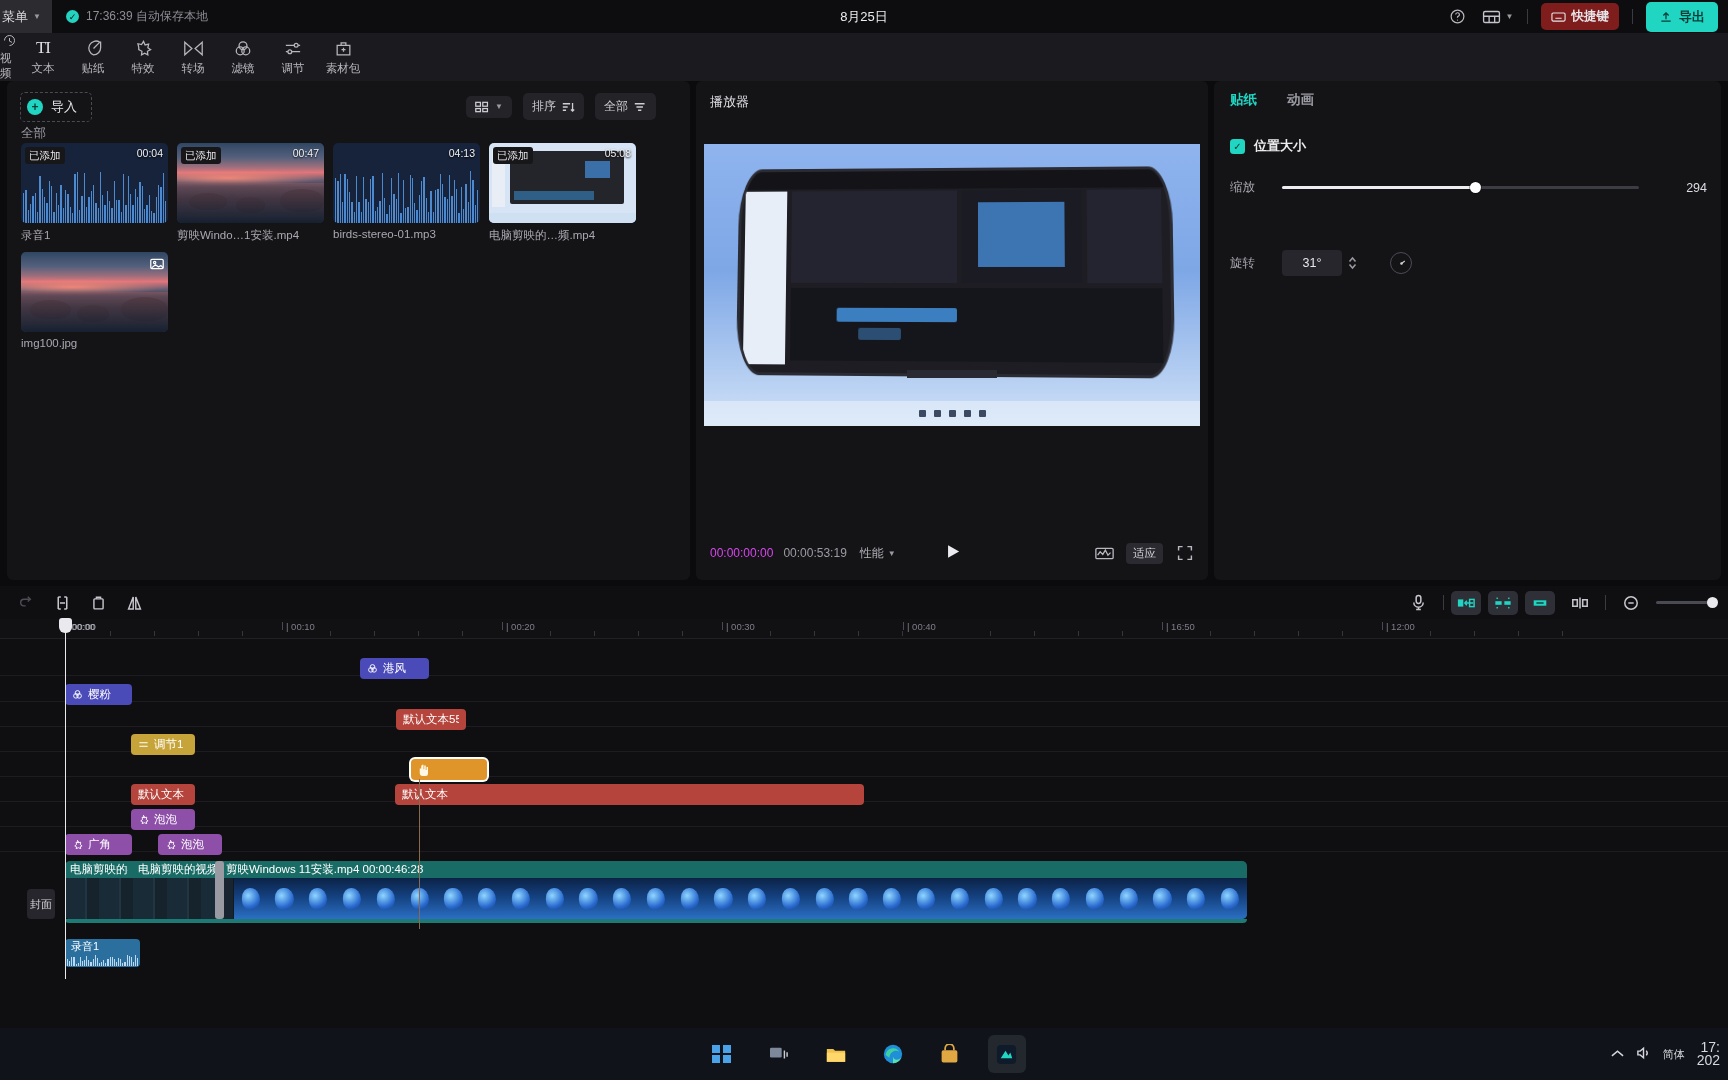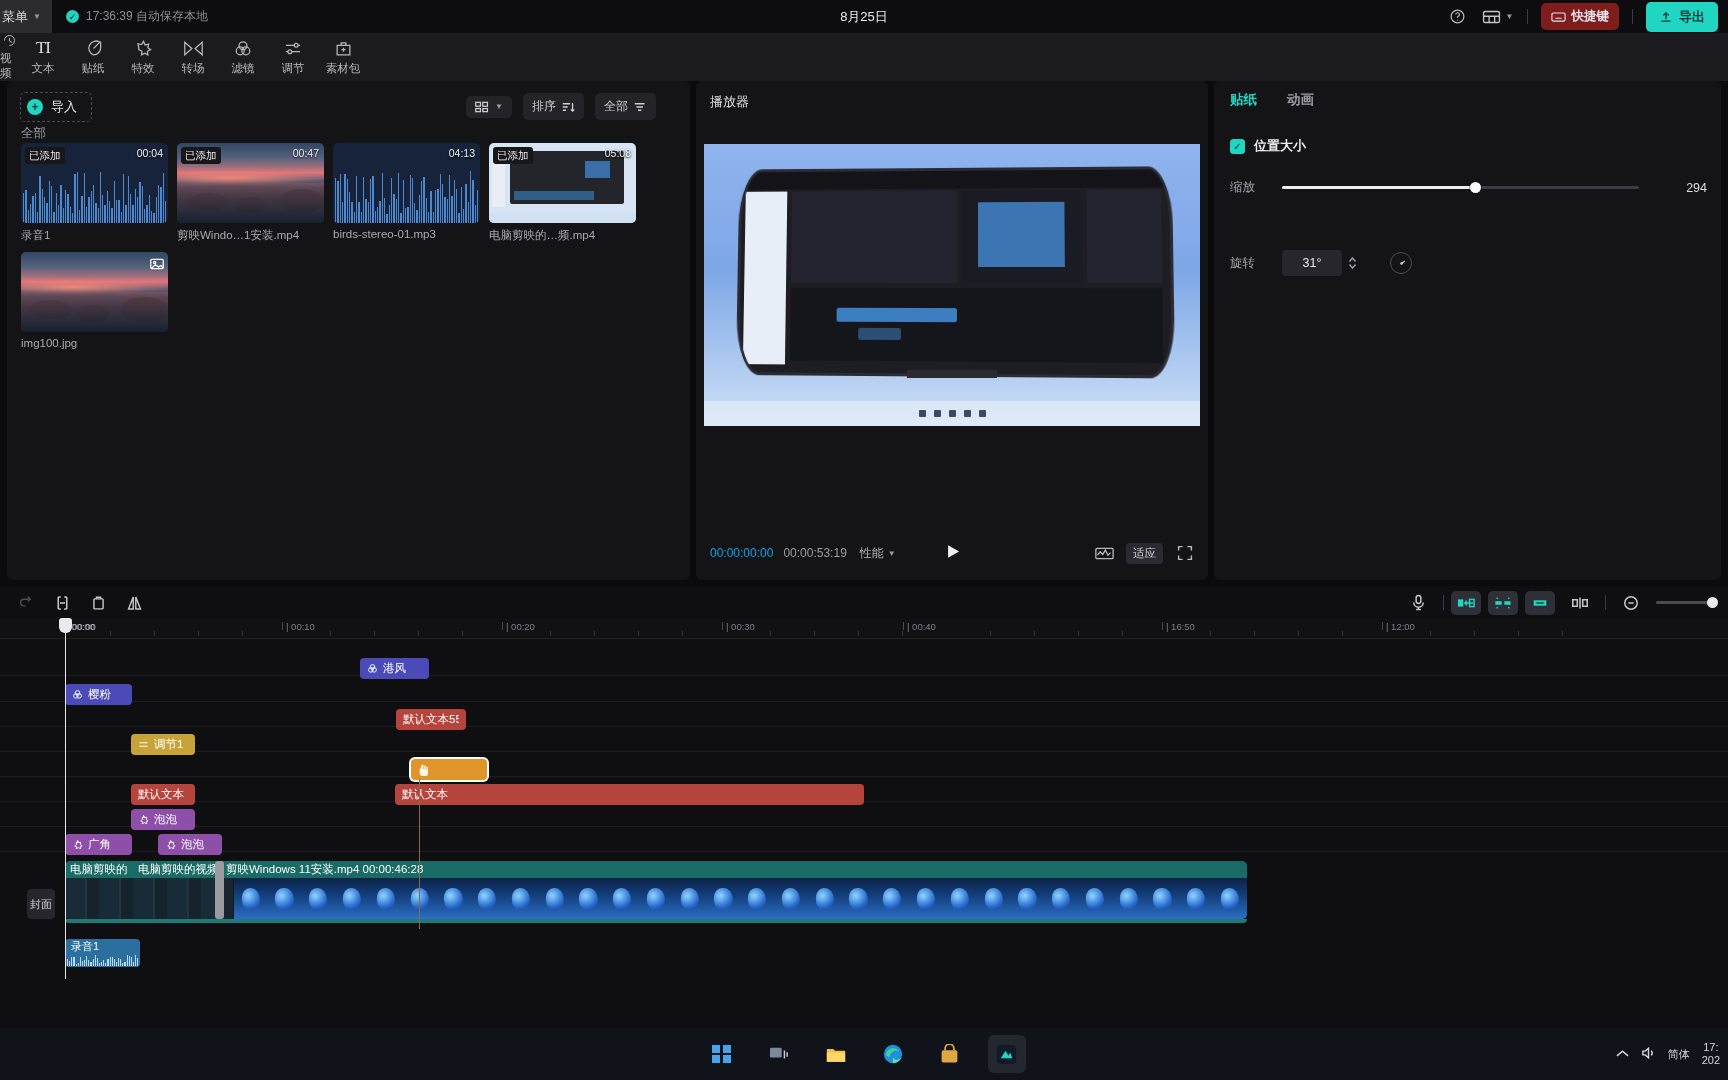--- a/index.html
+++ b/index.html
@@ -186,21 +186,21 @@
   .mon-taskbar{
     position:absolute; left:0; bottom:0; width:100%; height:9%;
     background:rgba(235,242,250,.55); display:flex; align-items:center; justify-content:center; gap:8px;
   }
   .mon-taskbar i{width:7px;height:7px;background:#3b4a60;display:block;border-radius:1px;}
 
   .player-foot{
     position:absolute; left:0; bottom:14px; width:100%; height:26px;
     display:flex; align-items:center;
   }
-  .tc-cur{ margin-left:14px; font-size:12px; color:#0ea5e9; font-variant-numeric:tabular-nums;}
+  .tc-cur{ margin-left:14px; font-size:12px; color:#d946ef; font-variant-numeric:tabular-nums;}
   .tc-tot{ margin-left:10px; font-size:12px; color:#9b9ba3; font-variant-numeric:tabular-nums;}
   .perf{ margin-left:13px; font-size:12px; color:#b3b3ba; display:flex;align-items:center;gap:4px;cursor:pointer;}
   .play-btn{ position:absolute; left:50%; transform:translateX(-50%); color:#ececf0; cursor:pointer;}
   .foot-right{ position:absolute; right:12px; display:flex;align-items:center;gap:11px;}
   .fit-pill{ background:#2a2a30; border-radius:4px; padding:3px 7px; font-size:11.5px; color:#d4d4da; cursor:pointer;}
 
   
   .props{
     position:absolute; left:1214px; top:81px; width:507px; height:499px;
     background:#141417; border-radius:6px;
@@ -346,21 +346,21 @@
   .tb-icons{ display:flex; align-items:center; gap:19px; }
   .tb-ic{
     width:38px;height:38px;border-radius:6px;
     display:flex;align-items:center;justify-content:center;cursor:pointer;
   }
   .tb-ic.act{ background:#23282f; }
   .tb-right{
     position:absolute; right:8px; display:flex; align-items:center; gap:12px;
     font-size:11px; color:#d6d8dd;
   }
-  .tb-clock{ text-align:center; line-height:13px; font-size:11px; }
+  .tb-clock{ text-align:right; line-height:13px; font-size:14px; }
   .win-logo{ display:grid; grid-template-columns:1fr 1fr; grid-gap:2.5px; }
   .win-logo i{ width:8px;height:8px;background:#4aa3e8; display:block;}
 </style>
 </head>
 <body>
 
 <div id="app">
 
   <div class="titlebar">
     <div class="menu-chip">

